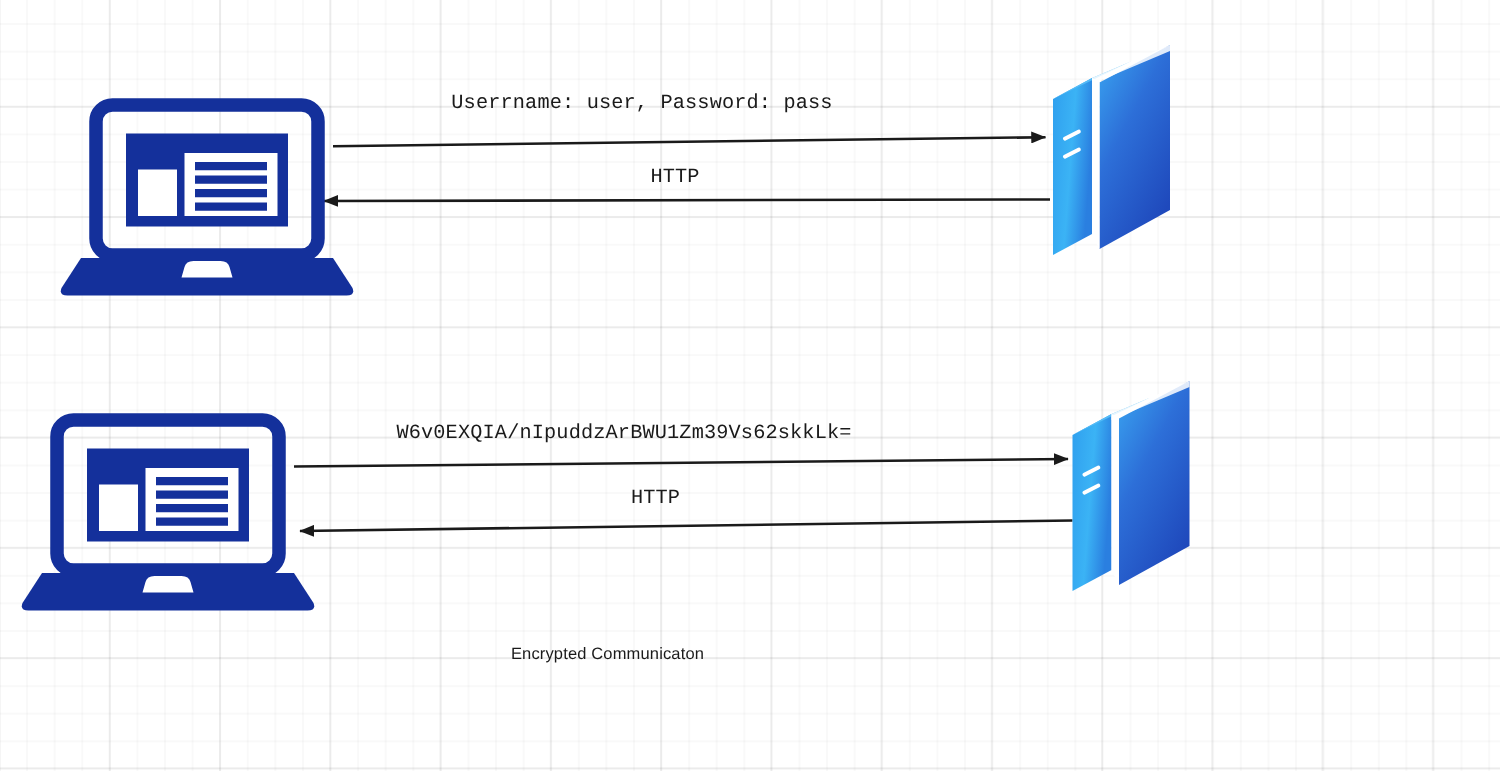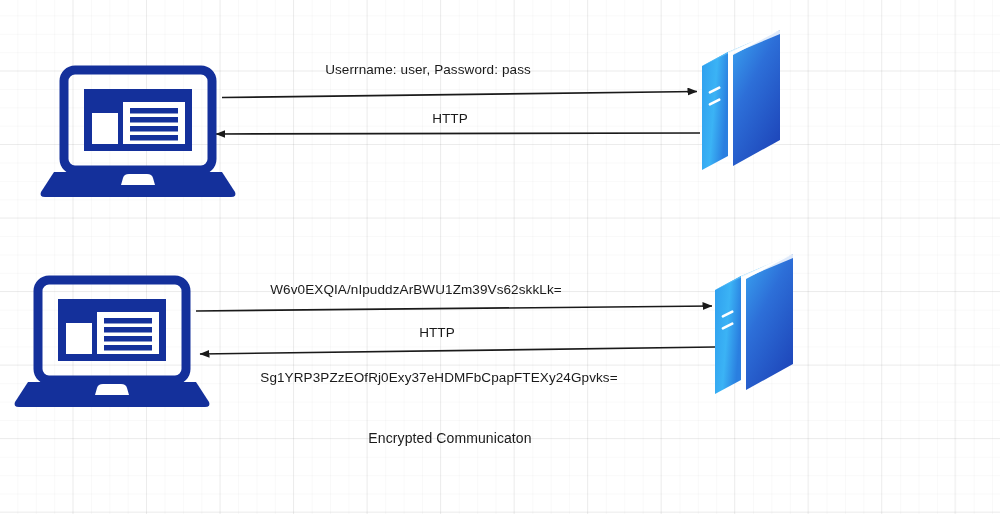--- a/index.html
+++ b/index.html
@@ -37,32 +37,32 @@
     height: 514px;
   }
 
   .edge-label {
     position: absolute;
     color: #1a1a1a;
     font-size: 13.5px;
     line-height: 1.2;
     white-space: nowrap;
     letter-spacing: 0.1px;
+    font-family: Liberation Mono, monospace;
   }
   .edge-label.center {
     transform: translateX(-50%);
   }
   .caption {
     position: absolute;
     color: #1a1a1a;
-    font-size: 14px;
+    font-size: 11px;
     white-space: nowrap;
     transform: translateX(-50%);
     letter-spacing: 0.1px;
-    margin-left: 45px;
   }
 </style>
 </head>
 <body>
 
 <div id="canvas">
 
   <svg class="diagram-svg" viewBox="0 0 1000 514">
     <defs>
       <marker id="arrowR" markerWidth="10" markerHeight="8" refX="9.5" refY="4" orient="auto" markerUnits="userSpaceOnUse">
@@ -166,17 +166,16 @@
 
   <div class="edge-label center" style="left:428px; top:62px;">Userrname: user, Password: pass</div>
 
   <div class="edge-label center" style="left:450px; top:111px;">HTTP</div>
 
 
   <div class="edge-label center" style="left:416px; top:282px;">W6v0EXQIA/nIpuddzArBWU1Zm39Vs62skkLk=</div>
 
   <div class="edge-label center" style="left:437px; top:325px;">HTTP</div>
 
-  <div class="edge-label center" style="left:439px; top:370px;">Sg1YRP3PZzEOfRj0Exy37eHDMFbCpapFTEXy24Gpvks=</div>
 
   <div class="caption" style="left:405px; top:430px;">Encrypted Communicaton</div>
 
 </div>
 
 </body></html>

